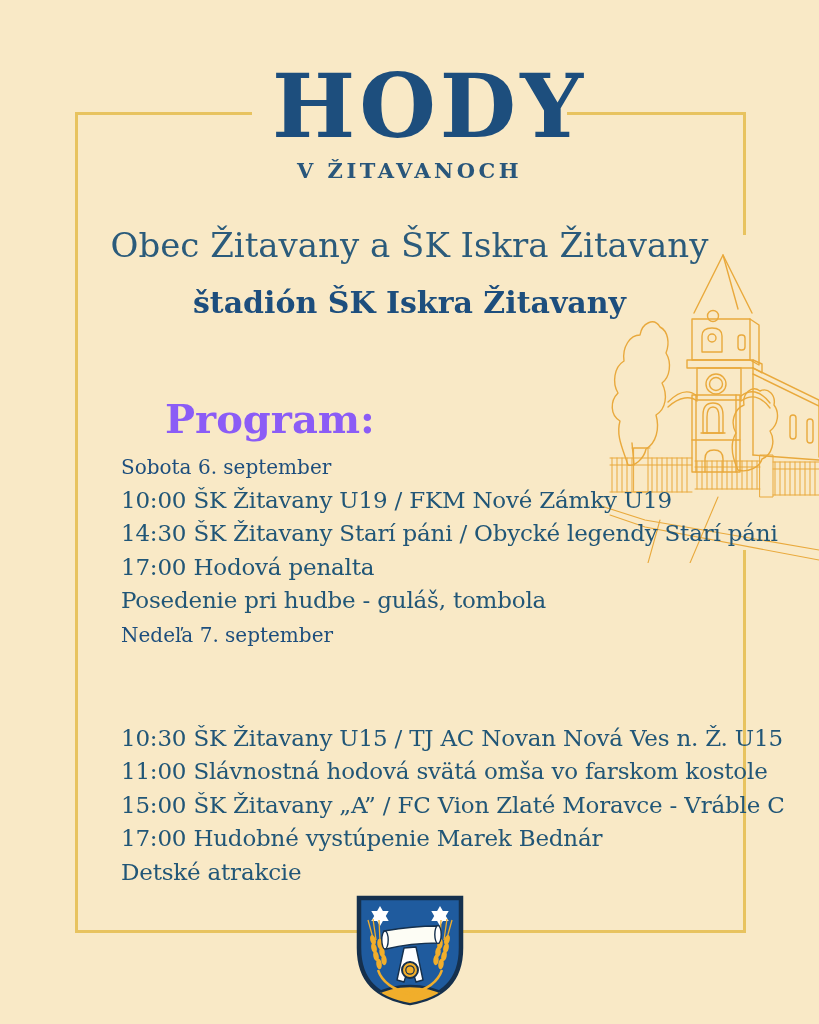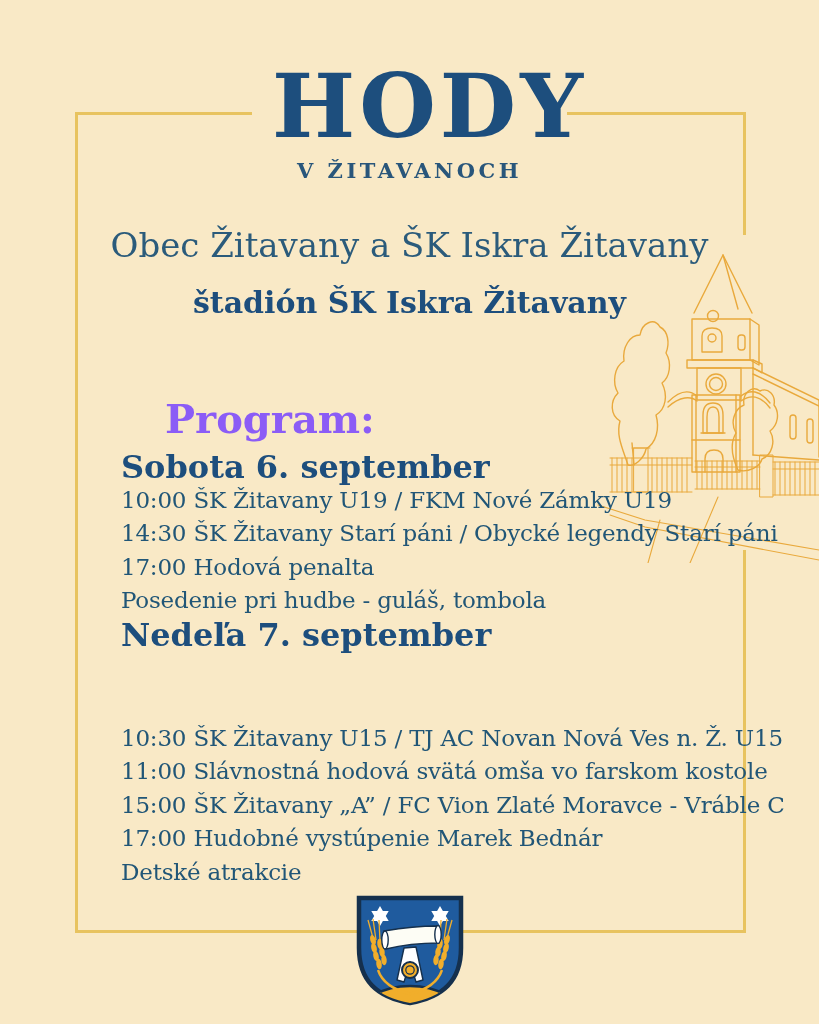--- a/index.html
+++ b/index.html
@@ -12,21 +12,21 @@
     font-family:"DejaVu Serif","Liberation Serif",serif;
   }
   .frame-seg{position:absolute;background:#e8c35f;}
   .ctext{position:absolute;left:0;width:819px;text-align:center;}
   .title{top:58px;font-size:88px;line-height:96px;font-weight:bold;color:#1d4e7d;letter-spacing:4px;padding-left:20px;}
   .subtitle{top:158px;font-size:21px;line-height:26px;font-weight:bold;color:#29567b;letter-spacing:3.5px;}
   .organizer{top:226px;font-size:34px;line-height:38px;color:#2b5b7b;}
   .venue{top:284px;font-size:30px;line-height:38px;font-weight:bold;color:#1d4e7d;}
   .dates{top:330px;font-size:30px;line-height:38px;font-weight:bold;color:#1d4e7d;}
   .program-heading{position:absolute;left:121px;top:396px;font-size:40px;line-height:46px;font-weight:bold;color:#8b5cf6;margin-left:44px;}
-  .day-title{position:absolute;left:121px;font-size:32px;line-height:38px;font-weight:bold;color:#1d4e7d;}
+  .day-title{position:absolute;left:121px;font-size:20px;line-height:38px;font-weight:normal;color:#1d4e7d;}
   .day1-title{top:448px;}
   .day2-title{top:616px;}
   .day-list{position:absolute;left:121px;font-size:23px;line-height:33.4px;color:#215677;letter-spacing:-0.2px;white-space:nowrap;}
   .day1-list{top:484px;}
   .day2-list{top:694px;margin-top:28px;}
   .church{position:absolute;left:588px;top:243px;}
   .crest{position:absolute;left:352px;top:892px;}
 </style>
 </head>
 <body>

